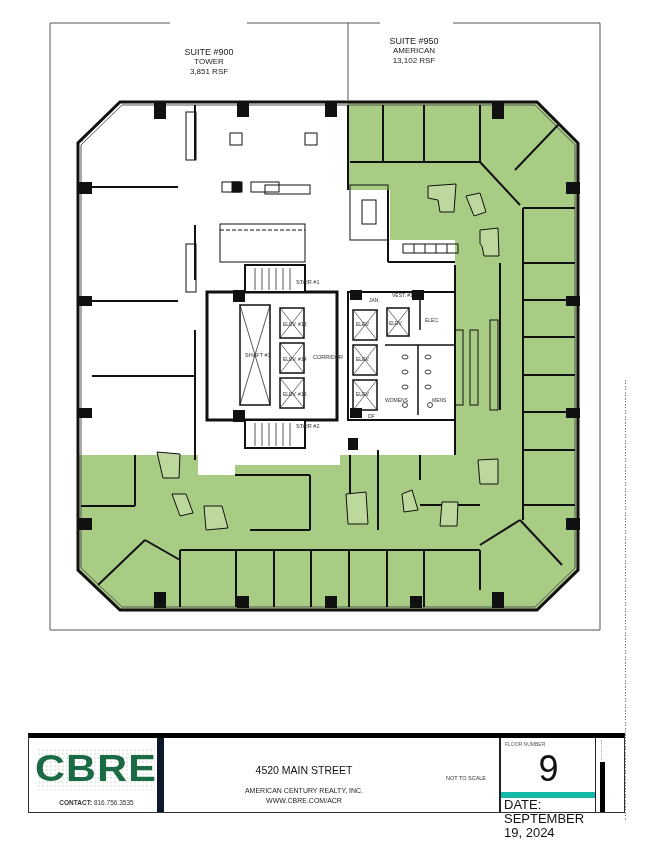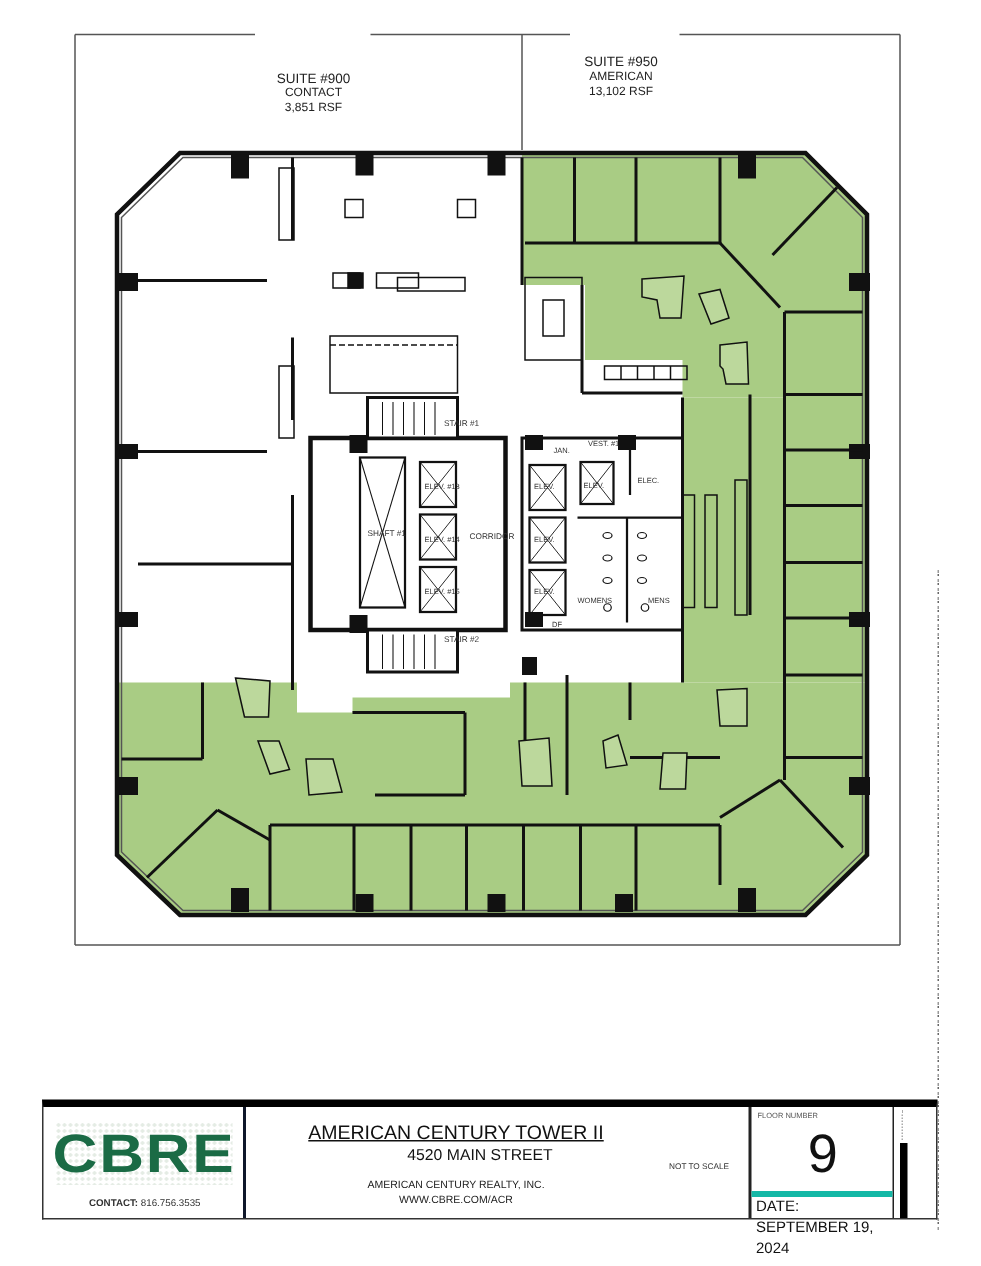--- a/index.html
+++ b/index.html
@@ -3,35 +3,35 @@
 <meta charset="utf-8">
 <style>
   html, body { margin: 0; padding: 0; background: #ffffff; }
   body { width: 654px; height: 844px; position: relative; overflow: hidden; font-family: "Liberation Sans", sans-serif; }
   .abs { position: absolute; }
   .suite-label { position: absolute; text-align: center; font-size: 8px; line-height: 10px; color: #222; width: 120px; }
   .suite-label .title { font-size: 9px; }
   svg text { font-family: "Liberation Sans", sans-serif; }
   .tb { position: absolute; left: 28px; top: 733px; width: 597px; height: 80px; border: 1px solid #333; border-top: 5px solid #000; box-sizing: border-box; background: #fff; }
   .tb-cell { position: absolute; top: 0; bottom: 0; box-sizing: border-box; }
-  .logo-cell { left: 0; width: 135px; border-right: 2px solid #0f172a; }
+  .logo-cell { left: 0; width: 135px; border-right: 7px solid #0f172a; }
   .logo { position: absolute; left: 8px; top: 10px; width: 118px; height: 42px; background-image: radial-gradient(#e4ece4 1px, transparent 1.4px); background-size: 4px 4px; display: flex; align-items: center; justify-content: center; }
   .logo span { font-weight: bold; font-size: 36px; color: #1a6b45; letter-spacing: 1px; font-family: "Liberation Sans", sans-serif; transform: scaleX(1.15); display: inline-block; }
   .contact { position: absolute; left: 0; width: 135px; top: 61px; text-align: center; font-size: 6.5px; color: #333; }
   .contact b { font-weight: bold; }
   .info-cell { left: 135px; width: 337px; border-right: 2px solid #222; }
   .bldg { position: absolute; left: 0; width: 280px; text-align: center; top: 9px; font-size: 13px; text-decoration: underline; color: #111; }
-  .street { position: absolute; left: 0; width: 280px; text-align: center; top: 26px; font-size: 10.5px; color: #111; margin-left: 16px; }
+  .street { position: absolute; left: 0; width: 280px; text-align: center; top: 26px; font-size: 10.5px; color: #111; }
   .realty { position: absolute; left: 0; width: 280px; text-align: center; top: 49px; font-size: 7px; color: #222; }
   .web { position: absolute; left: 0; width: 280px; text-align: center; top: 59px; font-size: 7px; color: #222; }
   .nts { position: absolute; left: 282px; top: 37px; font-size: 5.5px; color: #333; }
   .floor-cell { left: 472px; width: 95px; border-right: 1px solid #222; }
   .floor-lbl { position: absolute; left: 4px; top: 3px; font-size: 5px; color: #555; }
   .floor-num { position: absolute; left: 0; width: 95px; top: 10px; text-align: center; font-size: 36px; color: #111; }
-  .date { position: absolute; left: 0; right: 0; bottom: 0; height: 14px; border-top: 4px solid #14b8a6; font-size: 10px; line-height: 14px; padding-left: 3px; color: #111; }
+  .date { position: absolute; left: 0; right: 0; bottom: 0; height: 14px; border-top: 6px solid #14b8a6; font-size: 13px; line-height: 14px; padding-left: 3px; color: #111; }
   .side-cell { left: 567px; right: 0; }
   .side-bar { position: absolute; left: 4px; top: 24px; width: 5px; bottom: 0; background: #000; }
   .side-dots { position: absolute; left: 5px; top: 2px; height: 20px; border-left: 1px dotted #aaa; }
   .vert-note { position: absolute; left: 622px; top: 380px; width: 8px; height: 440px; }
   .vert-note div { width: 1px; margin-left: 3px; height: 100%; background: repeating-linear-gradient(to bottom, #999 0 2px, transparent 2px 3px, #666 3px 4px, transparent 4px 6px); }
 </style>
 </head>
 <body>
 
 <svg class="abs" style="left:0;top:0" width="654" height="730" viewBox="0 0 654 730">
@@ -267,21 +267,21 @@
     <text x="392" y="297" font-size="5">VEST. #1</text>
     <text x="425" y="322" font-size="5">ELEC.</text>
     <text x="385" y="402" font-size="5">WOMENS</text>
     <text x="432" y="402" font-size="5">MENS</text>
     <text x="368" y="418" font-size="5">DF</text>
   </g>
 </svg>
 
 <div class="suite-label" style="left:149px;top:47px;">
   <div class="title">SUITE #900</div>
-  <div>CONTACT</div>
+  <div>TOWER</div>
   <div>3,851 RSF</div>
 </div>
 <div class="suite-label" style="left:354px;top:36px;">
   <div class="title">SUITE #950</div>
   <div>AMERICAN</div>
   <div>13,102 RSF</div>
 </div>
 
 <div class="vert-note">
     <div></div>
@@ -291,21 +291,20 @@
   <div class="tb-cell logo-cell">
     <div class="logo">
         <span>CBRE</span>
       </div>
     <div class="contact">
       <b>CONTACT:</b>
       <span>816.756.3535</span>
     </div>
   </div>
   <div class="tb-cell info-cell">
-    <div class="bldg">AMERICAN CENTURY TOWER II</div>
     <div class="street">4520 MAIN STREET</div>
     <div class="realty">AMERICAN CENTURY REALTY, INC.</div>
     <div class="web">WWW.CBRE.COM/ACR</div>
     <div class="nts">NOT TO SCALE</div>
   </div>
   <div class="tb-cell floor-cell">
     <div class="floor-lbl">FLOOR NUMBER</div>
     <div class="floor-num">9</div>
     <div class="date">DATE: SEPTEMBER 19, 2024</div>
   </div>

